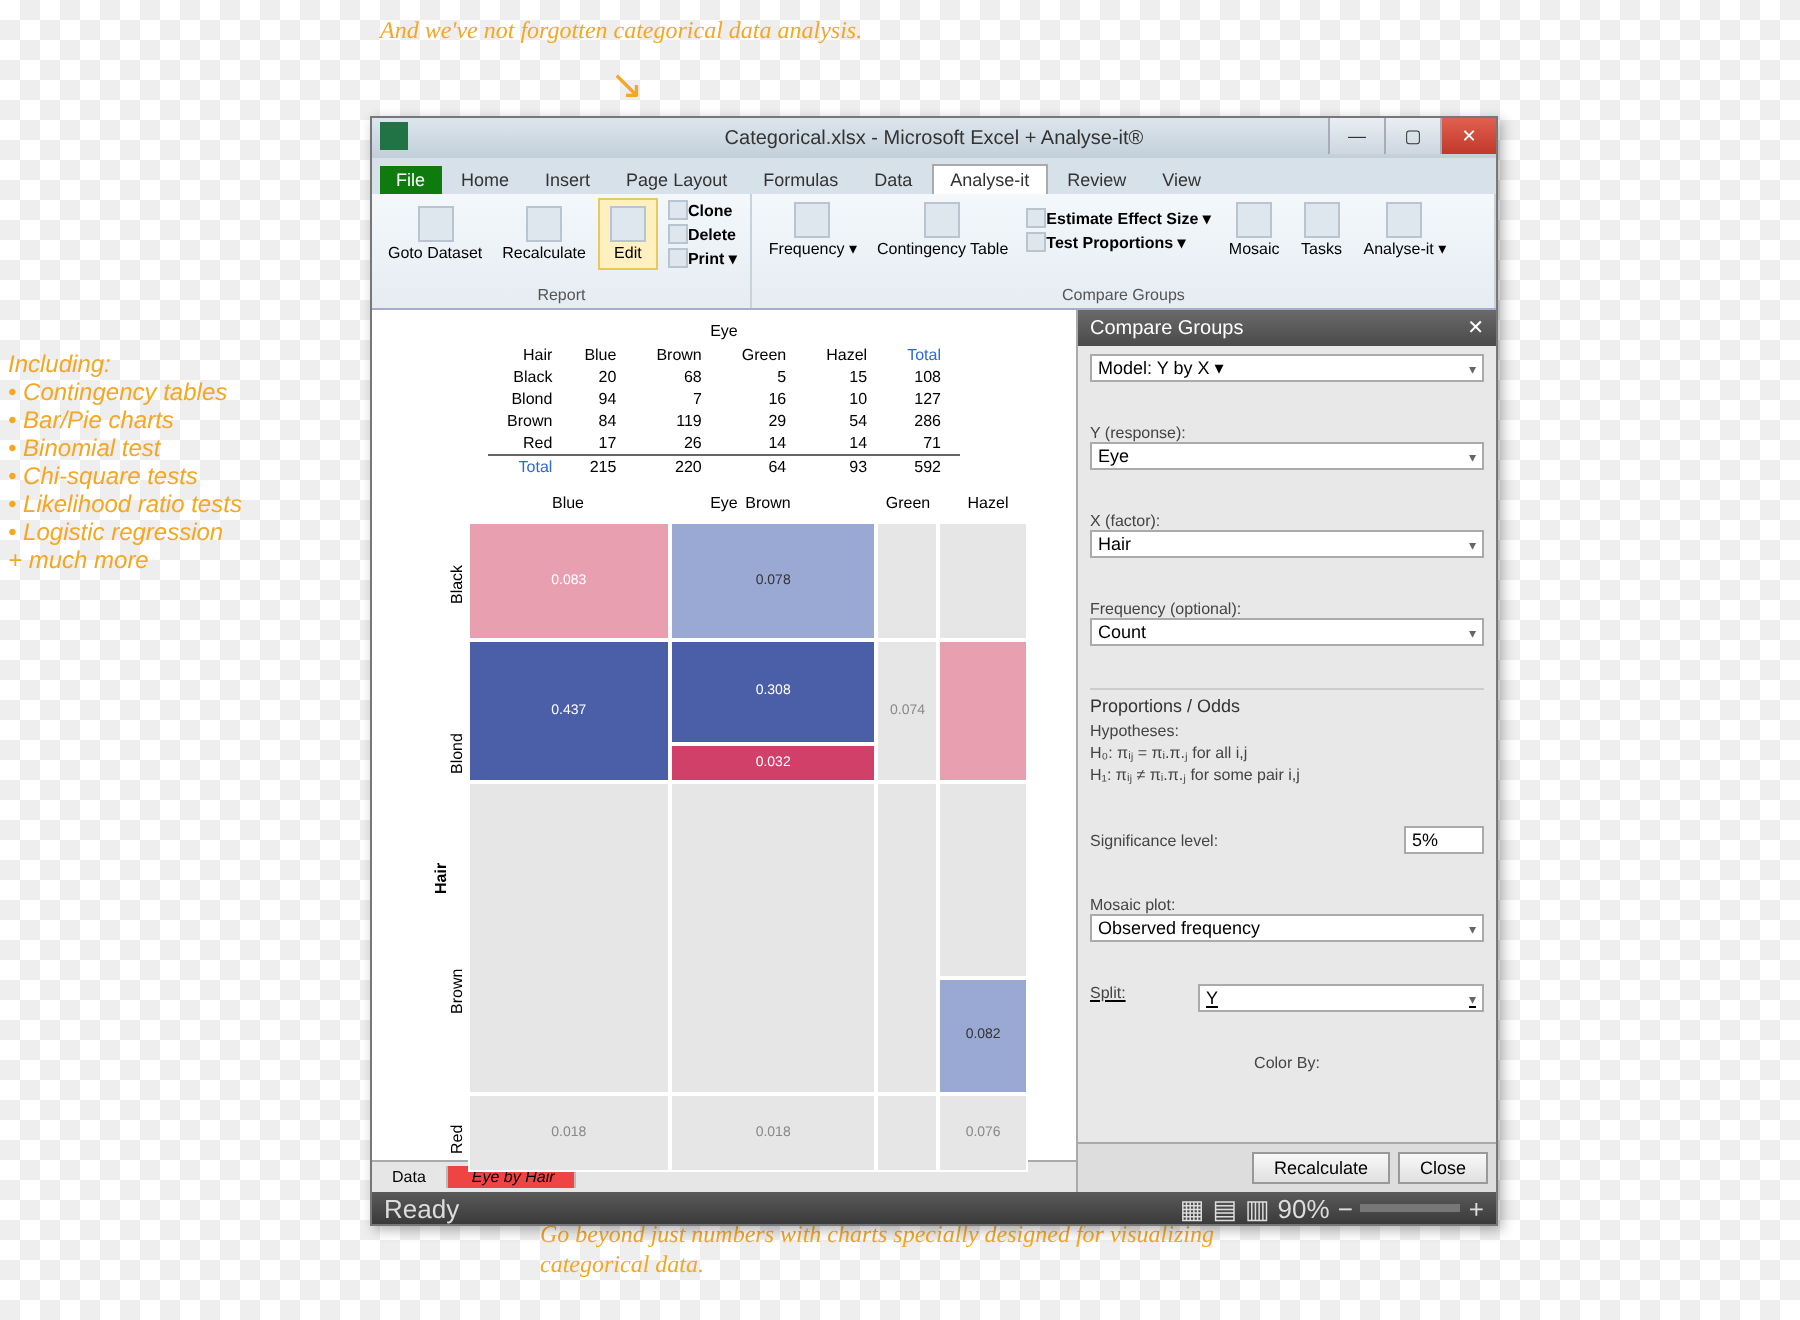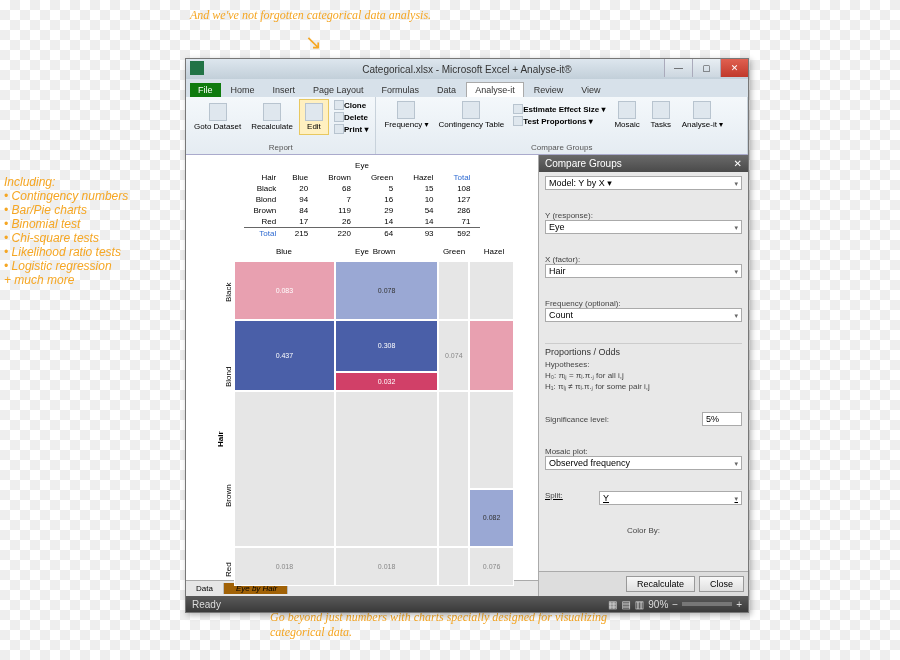--- a/index.html
+++ b/index.html
@@ -56,35 +56,35 @@
 .panel-body { flex: 1; padding: 4px 6px; overflow: auto; }
 .field { margin-bottom: 21px; }
 .field label { display: block; font-size: 8px; color: #444; }
 .field .input { background: #fff; border: 1px solid #aaa; padding: 1px 3px; font-size: 9px; display: flex; justify-content: space-between; align-items: center; }
 .section { font-size: 9px; color: #333; padding: 3px 0; border-top: 1px solid #ccc; margin-top: 4px; }
 .panel-footer { border-top: 1px solid #aaa; padding: 4px; display: flex; justify-content: flex-end; gap: 4px; background: #ddd; }
 .pbtn { background: linear-gradient(#f8f8f8,#e0e0e0); border: 1px solid #999; padding: 2px 10px; font-size: 9px; cursor: pointer; }
 
 .sheet-tabs { height: 16px; background: #e6e6e6; border-top: 1px solid #aaa; display: flex; align-items: center; font-size: 8px; }
 .sheet-tabs .stab { padding: 1px 10px; border-right: 1px solid #bbb; cursor: pointer; }
-.sheet-tabs .stab.active { background: #a16207; font-style: italic; padding-left: 12px; }
-.statusbar { height: 16px; background: linear-gradient(#5a5a5a,#3a3a3a); color: #ddd; display: flex; align-items: center; justify-content: space-between; padding: 0 6px; font-size: 10px; }
+.sheet-tabs .stab.active { background: #ef4444; font-style: italic; padding-left: 12px; }
+.statusbar { height: 16px; background: linear-gradient(#5a5a5a,#3a3a3a); color: #ddd; display: flex; align-items: center; justify-content: space-between; padding: 0 6px; font-size: 13px; }
 .statusbar .zoom { display: flex; align-items: center; gap: 4px; }
 .arrow { position: absolute; color: #f5a623; font-size: 20px; }
 .chevron::after { content: "▾"; font-size: 7px; color: #666; }
 </style>
 </head>
 <body>
 
 <div class="annotation" style="left:190px; top:8px;">And we've not forgotten categorical data analysis.</div>
 <div class="arrow" style="left:305px; top:30px;">↘</div>
 <div class="annotation" style="left:4px; top:175px; width:175px;">
   <div>Including:</div>
   <ul>
-    <li>Contingency numbers</li>
+    <li>Contingency tables</li>
     <li>Bar/Pie charts</li>
     <li>Binomial test</li>
     <li>Chi-square tests</li>
     <li>Likelihood ratio tests</li>
     <li>Logistic regression</li>
   </ul>
   <div>+ much more</div>
 </div>
 <div class="annotation" style="left:270px; top:610px; width:360px;">Go beyond just numbers with charts specially designed for visualizing categorical data.</div>
 <div class="arrow" style="left:380px; top:578px;">↖</div>

